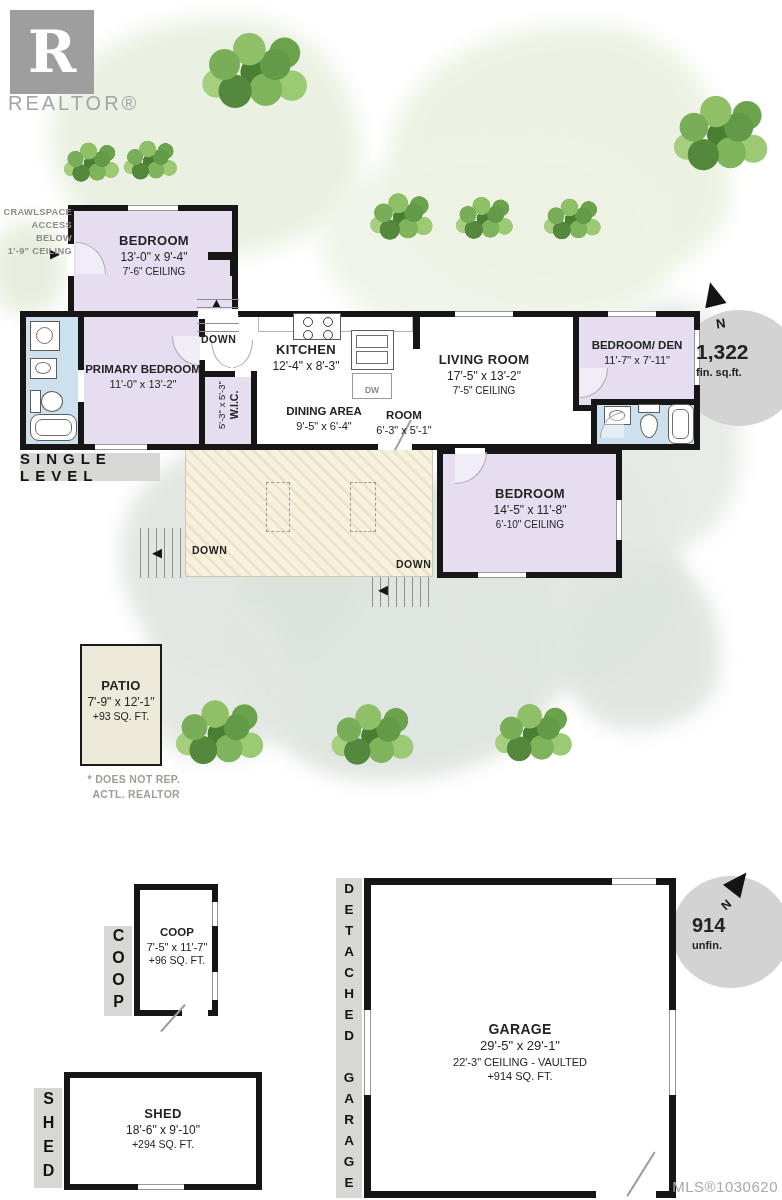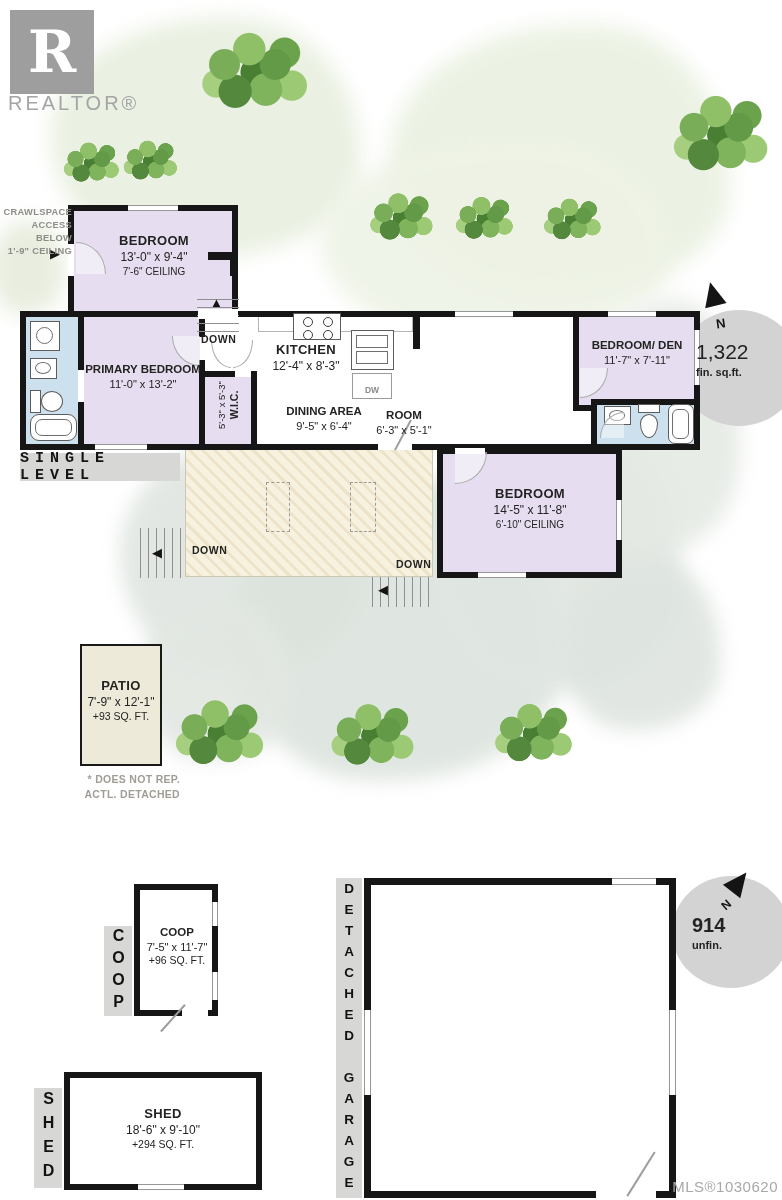--- a/index.html
+++ b/index.html
@@ -93,21 +93,21 @@
   <div class="tree" style="left:326px;top:700px;width:92px;height:78px;"></div>
   <div class="tree" style="left:490px;top:700px;width:86px;height:74px;"></div>
 
   <div id="logo">
     <span class="r">R</span>
   </div>
   <div id="realtor-txt">REALTOR®</div>
 
   <div class="badge" style="left:678px;top:310px;width:122px;height:116px;"></div>
   <div class="room-label" style="left:696px;top:338px;width:80px;text-align:left;">
-    <div style="font-size:21px;font-weight:400;">1,322</div>
+    <div style="font-size:21px;font-weight:700;">1,322</div>
     <div style="font-size:11px;font-weight:600;">fin. sq.ft.</div>
   </div>
   <div class="narrow" style="left:702px;top:282px;transform:rotate(-14deg);"></div>
   <div class="nlabel" style="left:716px;top:316px;transform:rotate(-8deg);">N</div>
 
   <div class="badge" style="left:672px;top:876px;width:118px;height:112px;"></div>
   <div class="room-label" style="left:692px;top:912px;width:70px;text-align:left;">
     <div style="font-size:20px;font-weight:600;">914</div>
     <div style="font-size:11px;font-weight:600;">unfin.</div>
   </div>
@@ -190,21 +190,21 @@
   <div class="fx" style="left:604px;top:406px;width:27px;height:19px;">
     <div class="fx-in" style="left:4px;top:3px;width:16px;height:11px;border-radius:50%;"></div>
   </div>
   <div class="fx" style="left:638px;top:404px;width:22px;height:9px;"></div>
   <div class="fx" style="left:640px;top:414px;width:18px;height:24px;border-radius:50% 50% 50% 50%/40% 40% 60% 60%;"></div>
   <div class="fx" style="left:668px;top:404px;width:26px;height:40px;border-radius:7px;">
     <div class="fx-in" style="left:3px;top:4px;width:17px;height:30px;border-radius:6px;"></div>
   </div>
   <div class="door-arc" style="left:600px;top:412px;width:24px;height:26px;border-radius:100% 0 0 0;border-bottom:none;border-right:none;"></div>
 
-  <div class="sl-band" style="left:20px;top:453px;width:160px;height:28px;font-family:Liberation Mono, monospace;">
+  <div class="sl-band" style="left:20px;top:453px;width:140px;height:28px;">
     <span>SINGLE LEVEL</span>
   </div>
 
   <div class="deckbg" style="left:185px;top:450px;width:248px;height:127px;"></div>
   <div class="dashedbox" style="left:266px;top:482px;width:22px;height:48px;"></div>
   <div class="dashedbox" style="left:350px;top:482px;width:24px;height:48px;"></div>
 
   <div class="stairs-v" style="left:140px;top:528px;width:46px;height:50px;"></div>
   <div class="tri" style="left:152px;top:546px;">◀</div>
   <div class="downtxt" style="left:192px;top:544px;">DOWN</div>
@@ -240,39 +240,44 @@
     <div class="rd">12'-4" x 8'-3"</div>
   </div>
   <div class="room-label" style="left:276px;top:404px;width:96px;">
     <div class="rn-s">DINING AREA</div>
     <div class="rd-s">9'-5" x 6'-4"</div>
   </div>
   <div class="room-label" style="left:368px;top:408px;width:72px;">
     <div class="rn-s">ROOM</div>
     <div class="rd-s">6'-3" x 5'-1"</div>
   </div>
+  <div class="room-label" style="left:420px;top:352px;width:128px;">
+    <div class="rn">LIVING ROOM</div>
+    <div class="rd">17'-5" x 13'-2"</div>
+    <div class="rc">7'-5" CEILING</div>
+  </div>
   <div class="room-label" style="left:582px;top:338px;width:110px;">
     <div class="rn-s">BEDROOM/ DEN</div>
     <div class="rd-s">11'-7" x 7'-11"</div>
   </div>
   <div class="room-label" style="left:462px;top:486px;width:136px;">
     <div class="rn">BEDROOM</div>
     <div class="rd">14'-5" x 11'-8"</div>
     <div class="rc">6'-10" CEILING</div>
   </div>
 
   <div class="fill" style="left:80px;top:644px;width:82px;height:122px;background:#edead9;border:2.5px solid #1a1a1a;box-sizing:border-box;z-index:2;"></div>
   <div class="room-label" style="left:80px;top:678px;width:82px;">
     <div class="rn">PATIO</div>
     <div class="rd-s" style="font-size:12px;">7'-9" x 12'-1"</div>
     <div class="ra">+93 SQ. FT.</div>
   </div>
   <div class="notetxt" style="left:70px;top:772px;width:110px;font-size:10.5px;color:#a09d95;">
     <div>* DOES NOT REP.</div>
-    <div>ACTL. DETACHED</div>
+    <div>ACTL. REALTOR</div>
   </div>
 
   <div class="gray-band" style="left:104px;top:926px;width:28px;height:90px;">
     <div class="vtext" style="font-size:16px;letter-spacing:5px;">COOP</div>
   </div>
   <div class="wallbox" style="left:134px;top:884px;width:84px;height:132px;background:#fff;"></div>
   <div class="window-v" style="left:212px;top:902px;width:6px;height:24px;"></div>
   <div class="window-v" style="left:212px;top:972px;width:6px;height:28px;"></div>
   <div class="gap" style="left:182px;top:1010px;width:26px;height:6px;"></div>
   <div class="leaf" style="left:172px;top:1000px;width:1.6px;height:36px;transform:rotate(42deg);"></div>
@@ -295,16 +300,22 @@
 
   <div class="gray-band" style="left:336px;top:878px;width:26px;height:320px;">
     <div class="vtext" style="font-size:13.5px;letter-spacing:6px;">DETACHED GARAGE</div>
   </div>
   <div class="wallbox" style="left:364px;top:878px;width:312px;height:320px;border-width:7px;background:#fff;"></div>
   <div class="window-h" style="left:612px;top:878px;width:44px;height:7px;"></div>
   <div class="window-v" style="left:364px;top:1010px;width:7px;height:85px;"></div>
   <div class="window-v" style="left:669px;top:1010px;width:7px;height:85px;"></div>
   <div class="gap" style="left:596px;top:1191px;width:60px;height:7px;"></div>
   <div class="leaf" style="left:640px;top:1148px;width:1.8px;height:52px;transform:rotate(32deg);"></div>
+  <div class="room-label" style="left:420px;top:1020px;width:200px;">
+    <div class="rn" style="font-size:14px;">GARAGE</div>
+    <div class="rd" style="font-size:13px;">29'-5" x 29'-1"</div>
+    <div class="rc" style="font-size:11px;">22'-3" CEILING - VAULTED</div>
+    <div class="ra" style="font-size:11px;">+914 SQ. FT.</div>
+  </div>
 
   <div id="mls">MLS®1030620</div>
 
 </div>
 
 </body></html>

